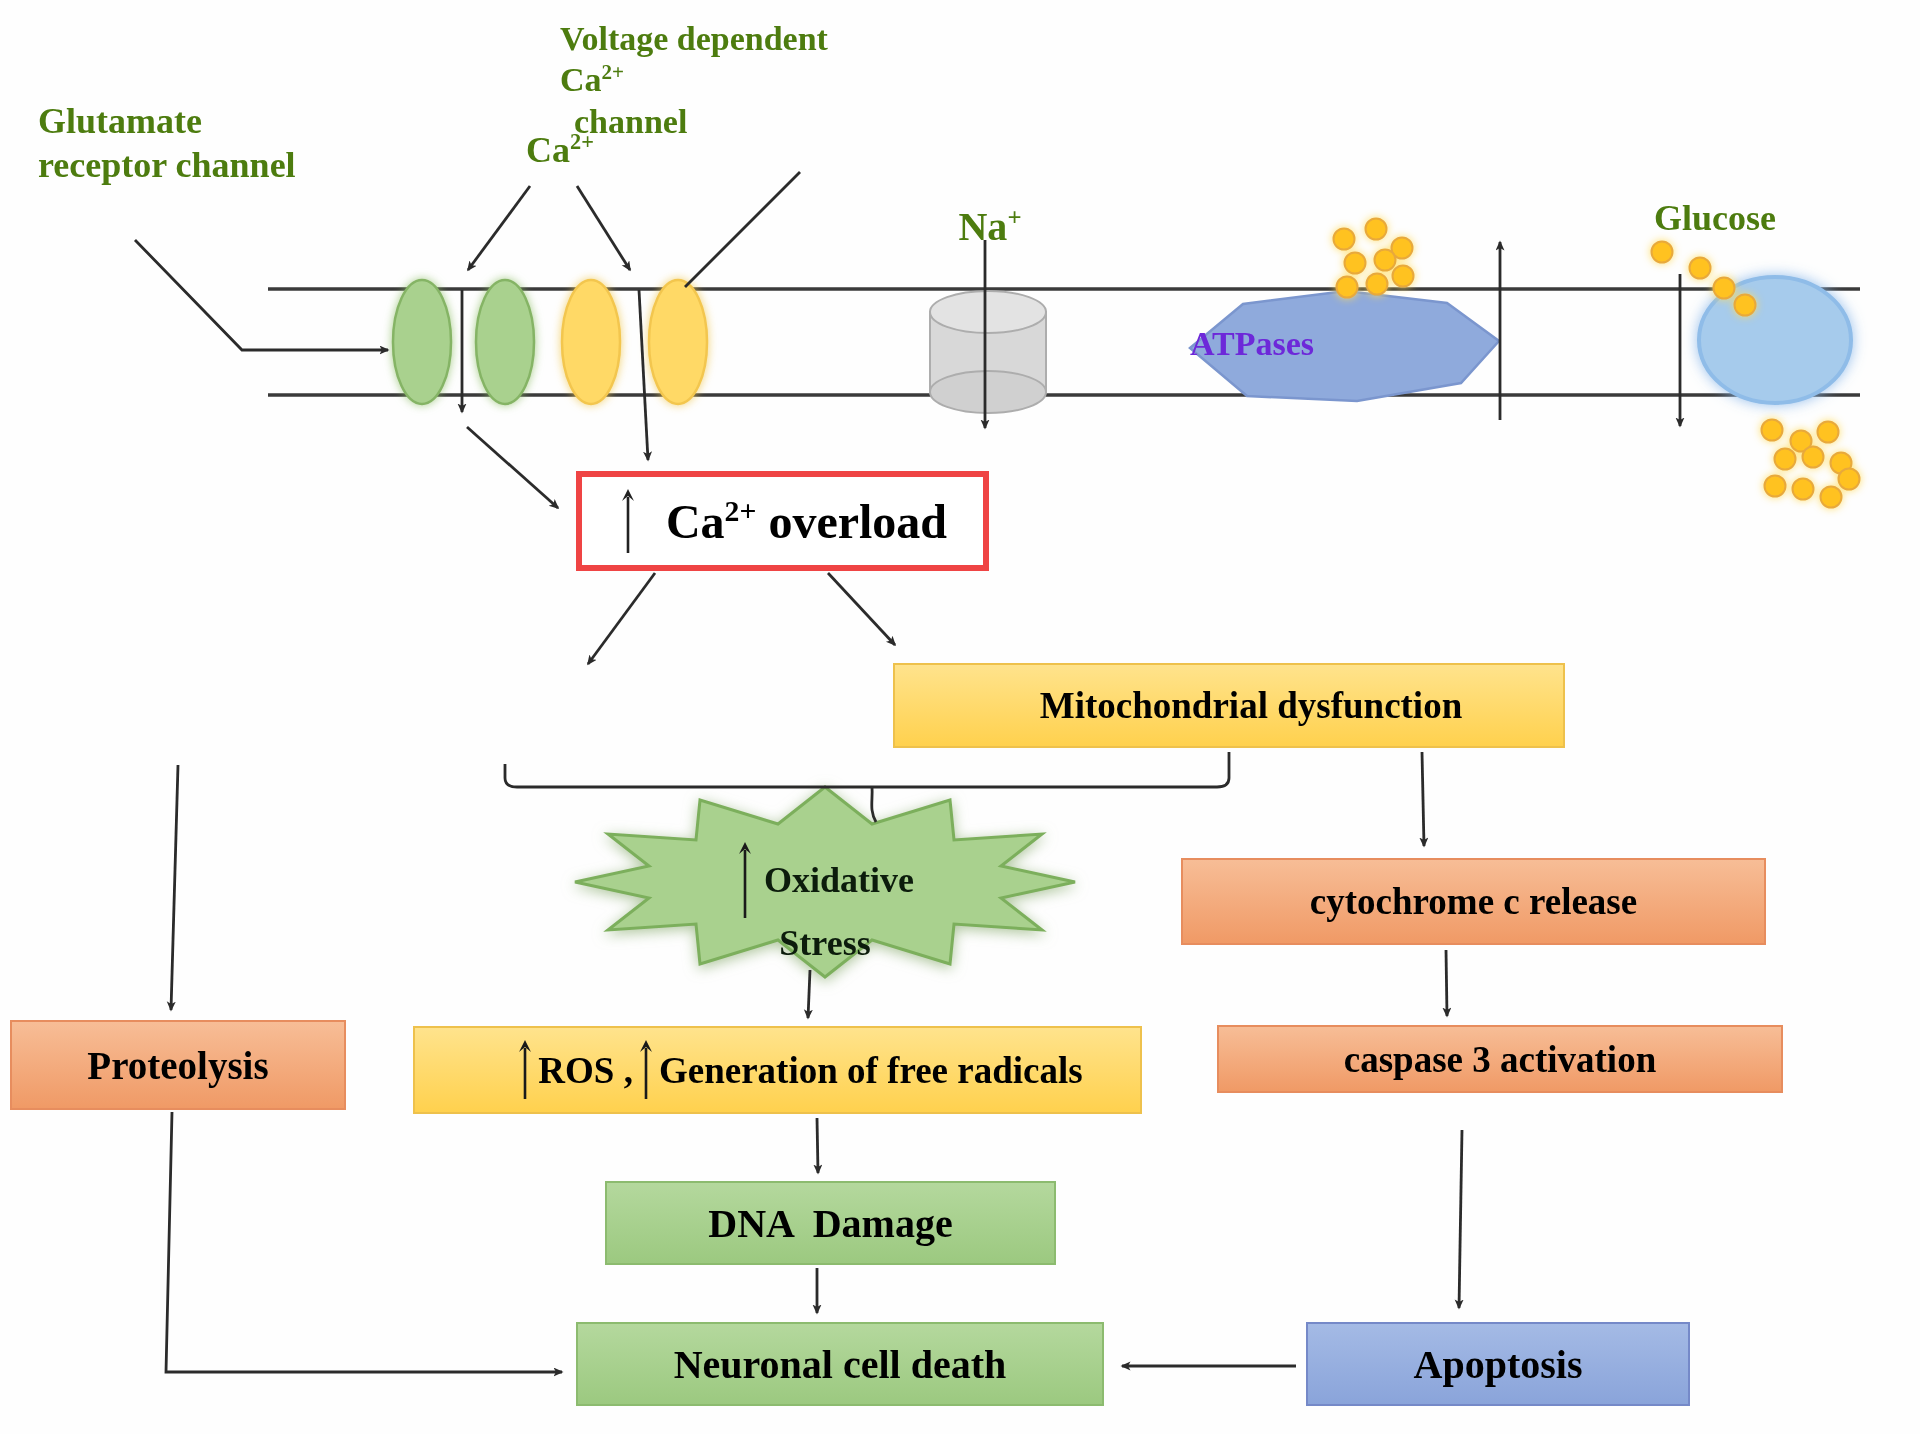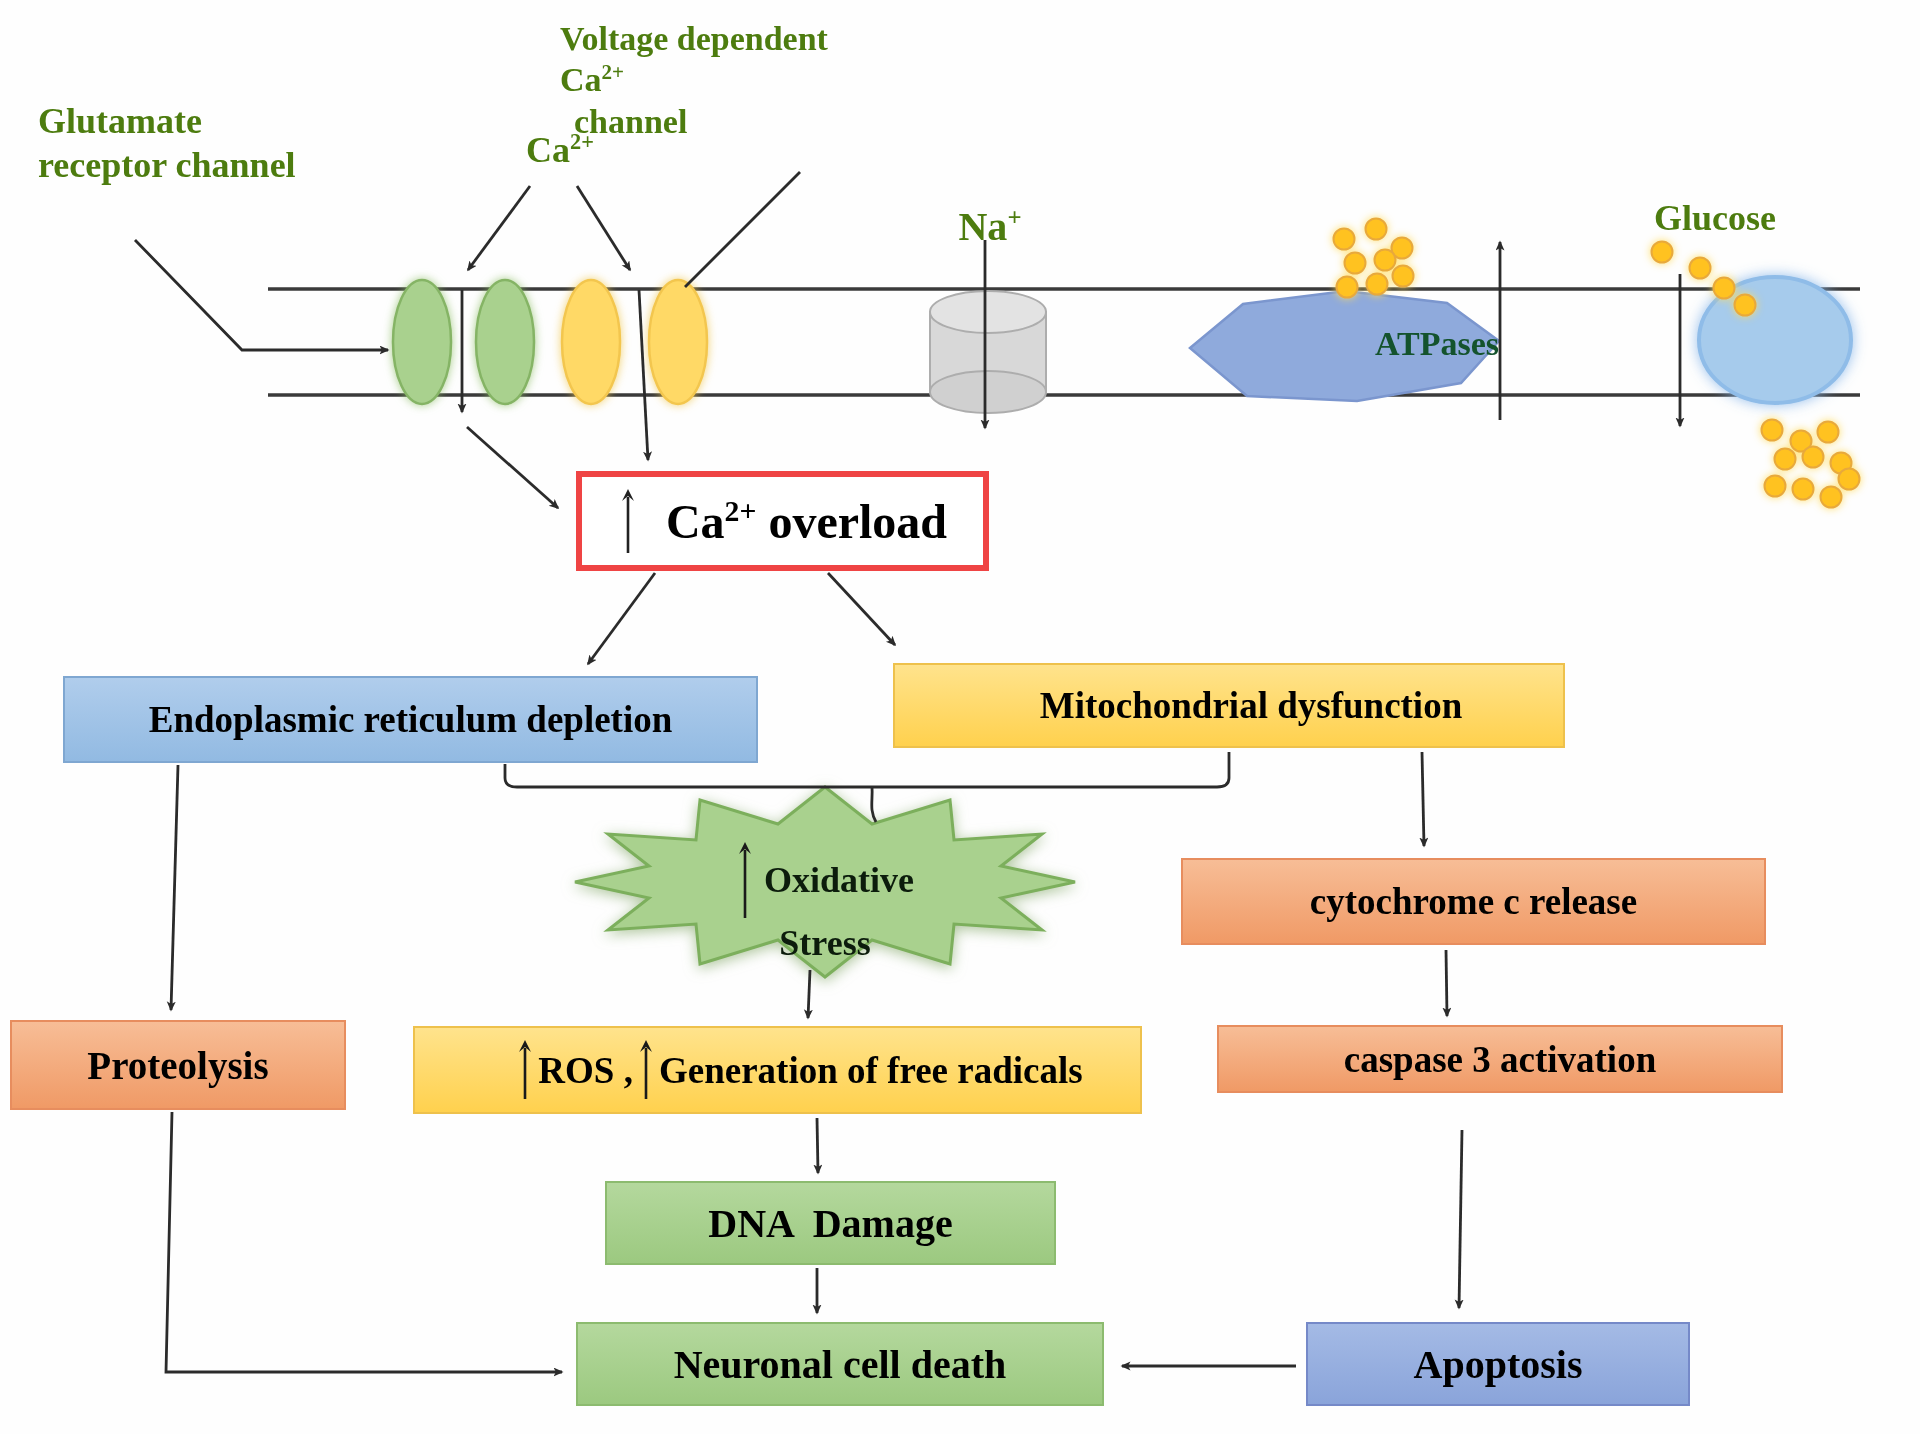--- a/index.html
+++ b/index.html
@@ -133,39 +133,36 @@
   </div>
 
   <div class="lbl" style="left:505px;top:128px;width:110px;text-align:center;font-size:36px;">
     <span>Ca</span><sup>2+</sup>
   </div>
 
   <div class="lbl" style="left:940px;top:203px;width:100px;text-align:center;font-size:40px;">
     <span>Na</span><sup>+</sup>
   </div>
 
-  <div class="lbl" style="left:1190px;top:323px;width:309px;text-align:right;font-size:34px;color:#14532d;">
+  <div class="lbl" style="left:1190px;top:323px;width:309px;text-align:left;font-size:34px;color:#6d28d9;">
     <span>ATPases</span>
   </div>
 
   <div class="lbl" style="left:1630px;top:197px;width:170px;text-align:center;font-size:36px;">
     <span>Glucose</span>
   </div>
 
   <div class="box white-fill" style="left:576px;top:471px;width:413px;height:100px;font-size:48px;">
     <svg class="tall-arrow" width="20" height="72" viewBox="0 0 20 72">
       <path d="M10,68 L10,12" stroke="#222" stroke-width="2.6" fill="none"></path>
       <path d="M10,4 L16,16 L10,11 L4,16 z" fill="#222"></path>
     </svg>
     <span><span>Ca</span><sup>2+</sup>&nbsp;<span>overload</span></span>
   </div>
 
-  <div class="box blue-fill" style="left:63px;top:676px;width:695px;height:87px;font-size:37px;">
-    <span>Endoplasmic reticulum depletion</span>
-  </div>
 
   <div class="box yellow-fill" style="left:893px;top:663px;width:672px;height:85px;font-size:37px;">
     <span>Mitochondrial dysfunction</span>
   </div>
 
   <div class="star-text" style="left:600px;top:838px;width:450px;font-size:36px;">
     <div class="row">
       <svg class="tall-arrow" width="18" height="84" viewBox="0 0 18 84">
         <path d="M9,80 L9,12" stroke="#1a1a1a" stroke-width="2.6" fill="none"></path>
         <path d="M9,4 L15,16 L9,11 L3,16 z" fill="#1a1a1a"></path>

